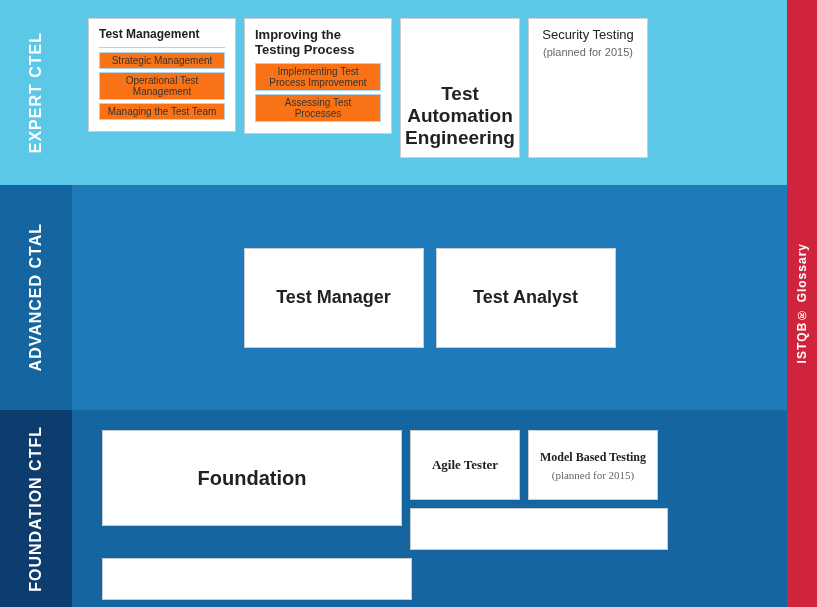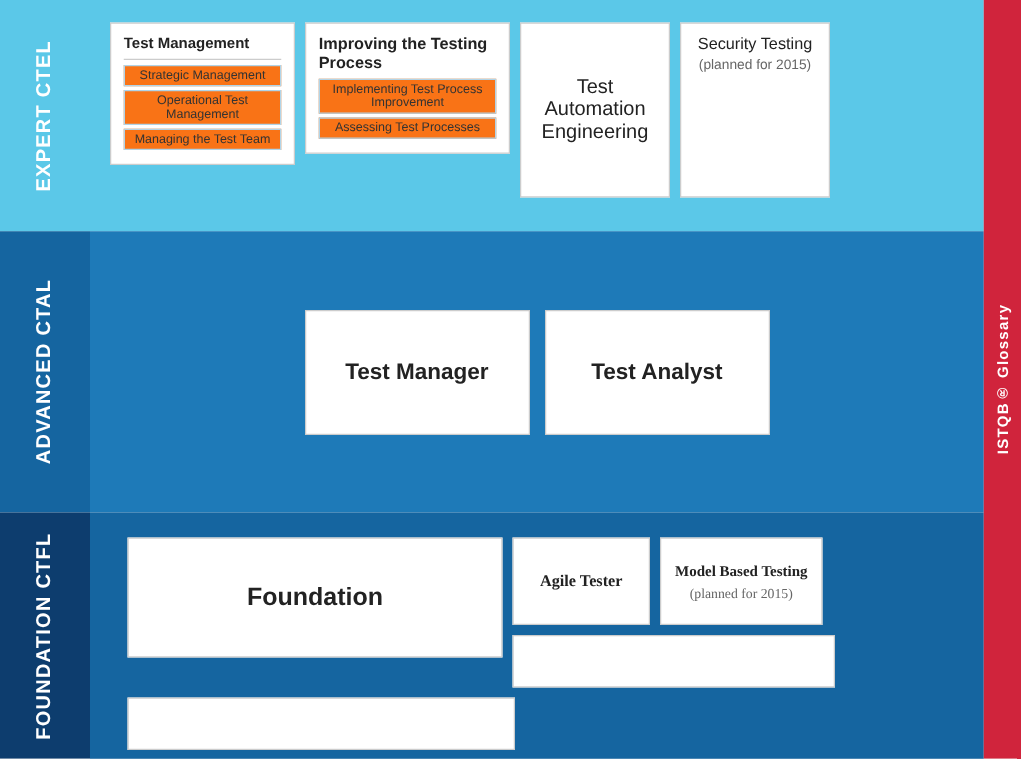--- a/index.html
+++ b/index.html
@@ -82,30 +82,30 @@
       padding: 8px 10px;
       font-size: 11px;
       color: #222;
       flex-shrink: 0;
     }
 
     .expert-card.test-management {
       width: 148px;
     }
     .expert-card.improving {
-      width: 164px;
+      width: 148px;
     }
     .expert-card.automation {
       width: 120px;
       display: flex;
-      align-items: center;
-      justify-content: center;
-      text-align: center;
-      font-size: 16px;
-      font-weight: normal;
+      align-items: flex-end;
+      justify-content: center;
+      text-align: center;
+      font-size: 19px;
+      font-weight: bold;
       height: 140px;
     }
     .expert-card.security {
       width: 120px;
       display: flex;
       align-items: center;
       justify-content: flex-start;
       text-align: center;
       font-size: 13px;
       height: 140px;

